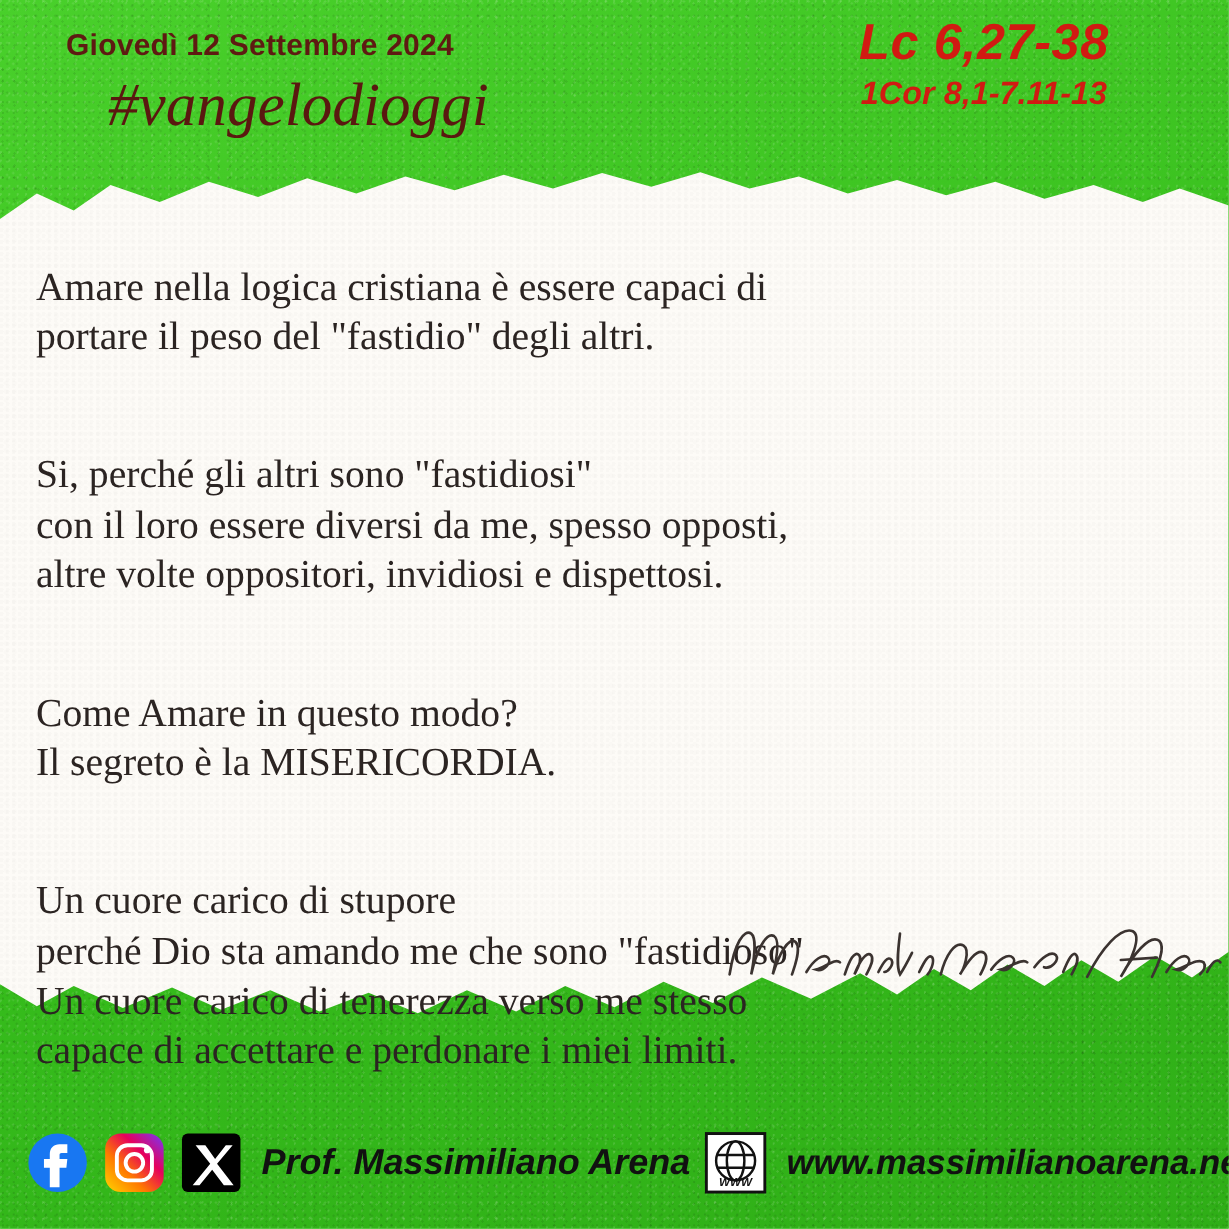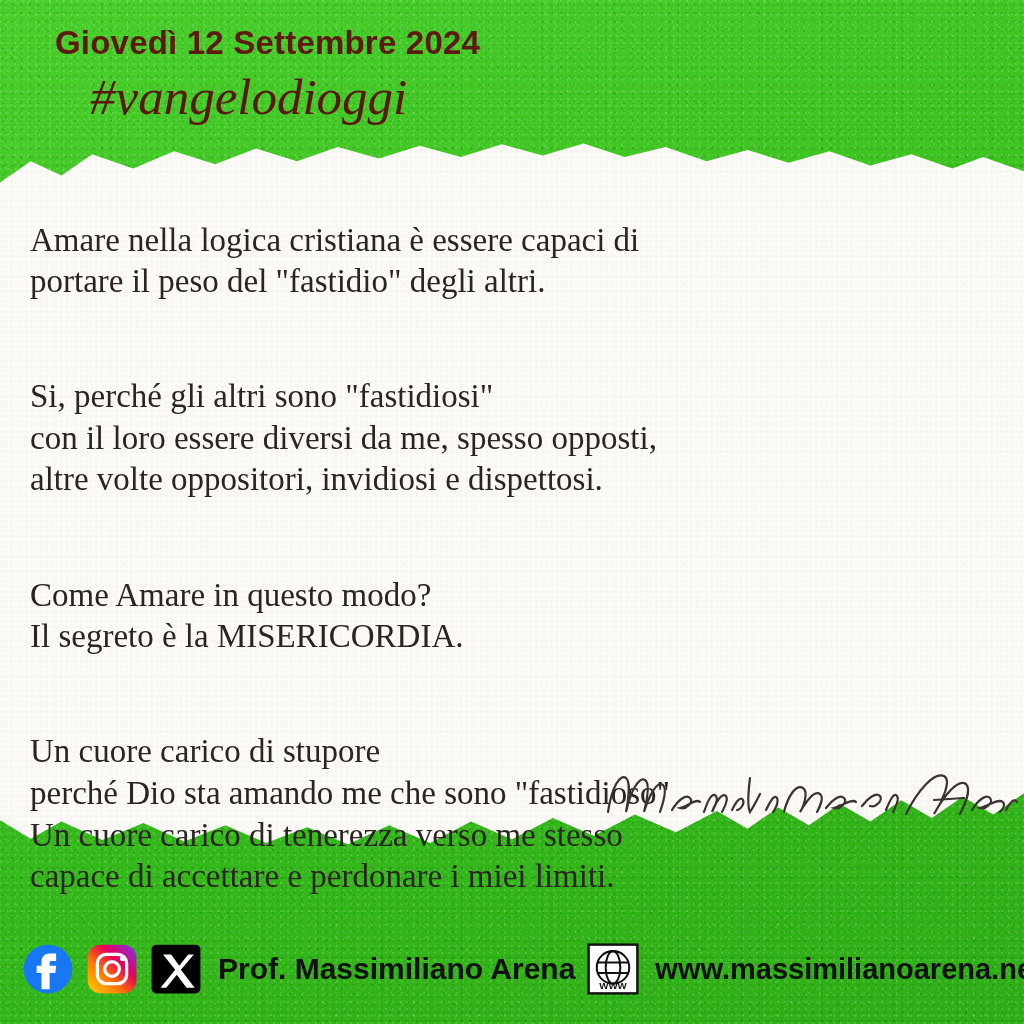--- a/index.html
+++ b/index.html
@@ -30,21 +30,21 @@
   
   #header {
     position: absolute;
     top: 0; left: 0; right: 0;
     height: 150px;
     padding: 16px 28px 0 55px;
   }
   .date-line {
     font-family: "Liberation Sans", sans-serif;
     font-weight: bold;
-    font-size: 33px;
+    font-size: 25px;
     color: #5e1a12;
     letter-spacing: 0.2px;
     margin: 8px 0 0 0;
   }
   .hashtag {
     font-family: "Liberation Serif", serif;
     font-style: italic;
     font-size: 51px;
     color: #5a1810;
     margin: 6px 0 0 35px;
@@ -136,20 +136,21 @@
   
   #footer {
     position: absolute;
     left: 0; right: 0;
     bottom: 0;
     height: 110px;
     display: flex;
     align-items: center;
     padding: 0 22px 0 22px;
     gap: 12px;
+    font-style: italic;
   }
   .social {
     width: 52px; height: 52px;
     flex: 0 0 auto;
     display: block;
   }
   .footer-name {
     font-family: "Liberation Sans", sans-serif;
     font-weight: bold;
     font-size: 30px;
@@ -167,20 +168,24 @@
   }
 </style>
 </head>
 <body>
 
 <div id="card">
 
   <div id="header">
     <div class="date-line">Giovedì 12 Settembre 2024</div>
     <div class="hashtag">#vangelodioggi</div>
+    <div id="refs">
+      <div class="ref-main">Lc 6,27-38</div>
+      <div class="ref-sub">1Cor 8,1-7.11-13</div>
+    </div>
   </div>
 
   <div id="paper"></div>
 
   <div id="message">
     <p class="para">Amare nella logica cristiana è essere capaci di
 portare  il peso del "fastidio" degli altri.</p>
     <p class="para">Si, perché gli altri sono "fastidiosi"
 con il loro essere diversi da me, spesso opposti,
 altre volte oppositori, invidiosi e dispettosi.</p>

